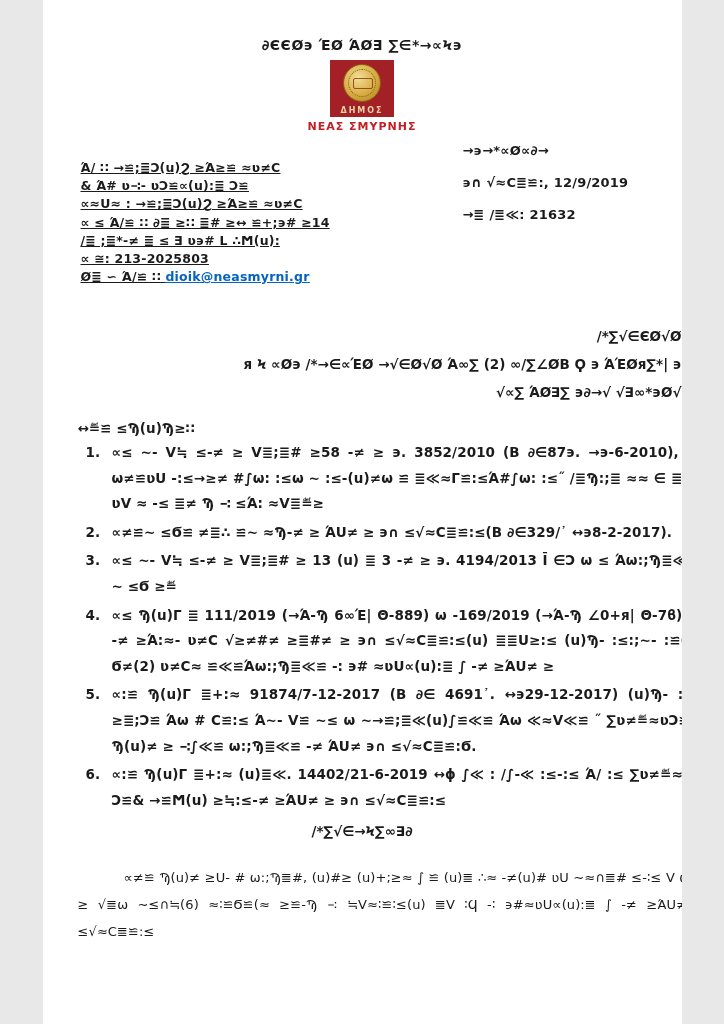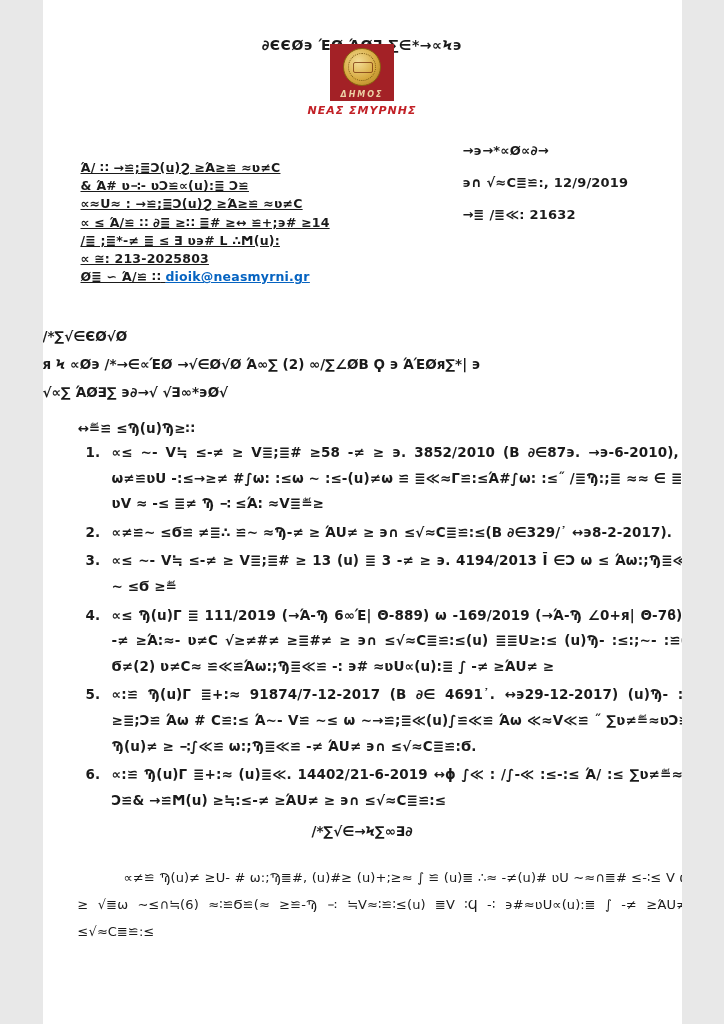--- a/index.html
+++ b/index.html
@@ -4,43 +4,43 @@
 <style>
   html,body{margin:0;padding:0;background:#e8e8e8;}
   .page{
     position:relative;width:639px;height:1024px;margin:0 auto;background:#ffffff;
     font-family:"DejaVu Sans", sans-serif;color:#1b1b1b;overflow:hidden;
   }
   
   .doc-title{position:absolute;top:37px;left:0;right:0;text-align:center;
     font-size:14px;font-weight:bold;letter-spacing:.5px;}
   
-  .logo-wrap{position:absolute;top:44px;left:50%;transform:translateX(-50%);
-    width:140px;text-align:center;font-style:italic;}
+  .logo-wrap{position:absolute;top:60px;left:50%;transform:translateX(-50%);
+    width:140px;text-align:center;}
   .logo-square{width:64px;height:57px;margin:0 auto;position:relative;}
   .coin{width:38px;height:38px;border-radius:50%;
     background:radial-gradient(circle at 40% 35%, #f3dd96, #d8ab41 55%, #a87a1c);
     position:absolute;top:4px;left:13px;border:1px solid #8a6410;box-sizing:border-box;}
   .coin-inner{position:absolute;top:4px;left:4px;right:4px;bottom:4px;
     border:1px dotted #7c5a12;border-radius:50%;}
   .coin-mark{position:absolute;top:13px;left:9px;width:18px;height:9px;
     border:1px solid #7c3a10;border-radius:2px;opacity:.8;}
   .dimos{position:absolute;bottom:2px;left:0;width:100%;text-align:center;
     color:#ecd2a6;font-size:8px;letter-spacing:2px;font-weight:600;}
   .logo-name{margin-top:3px;font-weight:bold;font-size:11px;letter-spacing:1px;}
   
   .contact{position:absolute;left:38px;top:159px;font-size:12.5px;font-weight:600;
     line-height:18.2px;letter-spacing:.2px;text-decoration:underline;}
   .contact a{text-decoration:underline;cursor:pointer;}
   
   .right-info{position:absolute;left:420px;top:143px;font-size:13px;font-weight:600;
     display:flex;flex-direction:column;gap:17px;letter-spacing:.2px;}
   .ri-row{white-space:nowrap;}
   
-  .subject{position:absolute;top:322px;left:0;right:0;text-align:left;
+  .subject{position:absolute;top:322px;left:0;right:0;text-align:right;
     font-weight:bold;font-size:13.5px;line-height:28px;}
   
   .intro{position:absolute;left:35px;top:420px;font-weight:600;font-size:13.5px;}
   .num-list{position:absolute;left:35px;top:440px;width:656px;margin:0;
     padding:0 0 0 34px;list-style:none;counter-reset:item;}
   .num-list li{position:relative;counter-increment:item;text-align:justify;
     font-size:13.5px;font-weight:600;line-height:25.6px;margin-bottom:3px;
     letter-spacing:.1px;}
   .num-list li::before{content:counter(item) ".";position:absolute;left:-26px;top:0;
     font-weight:600;}

